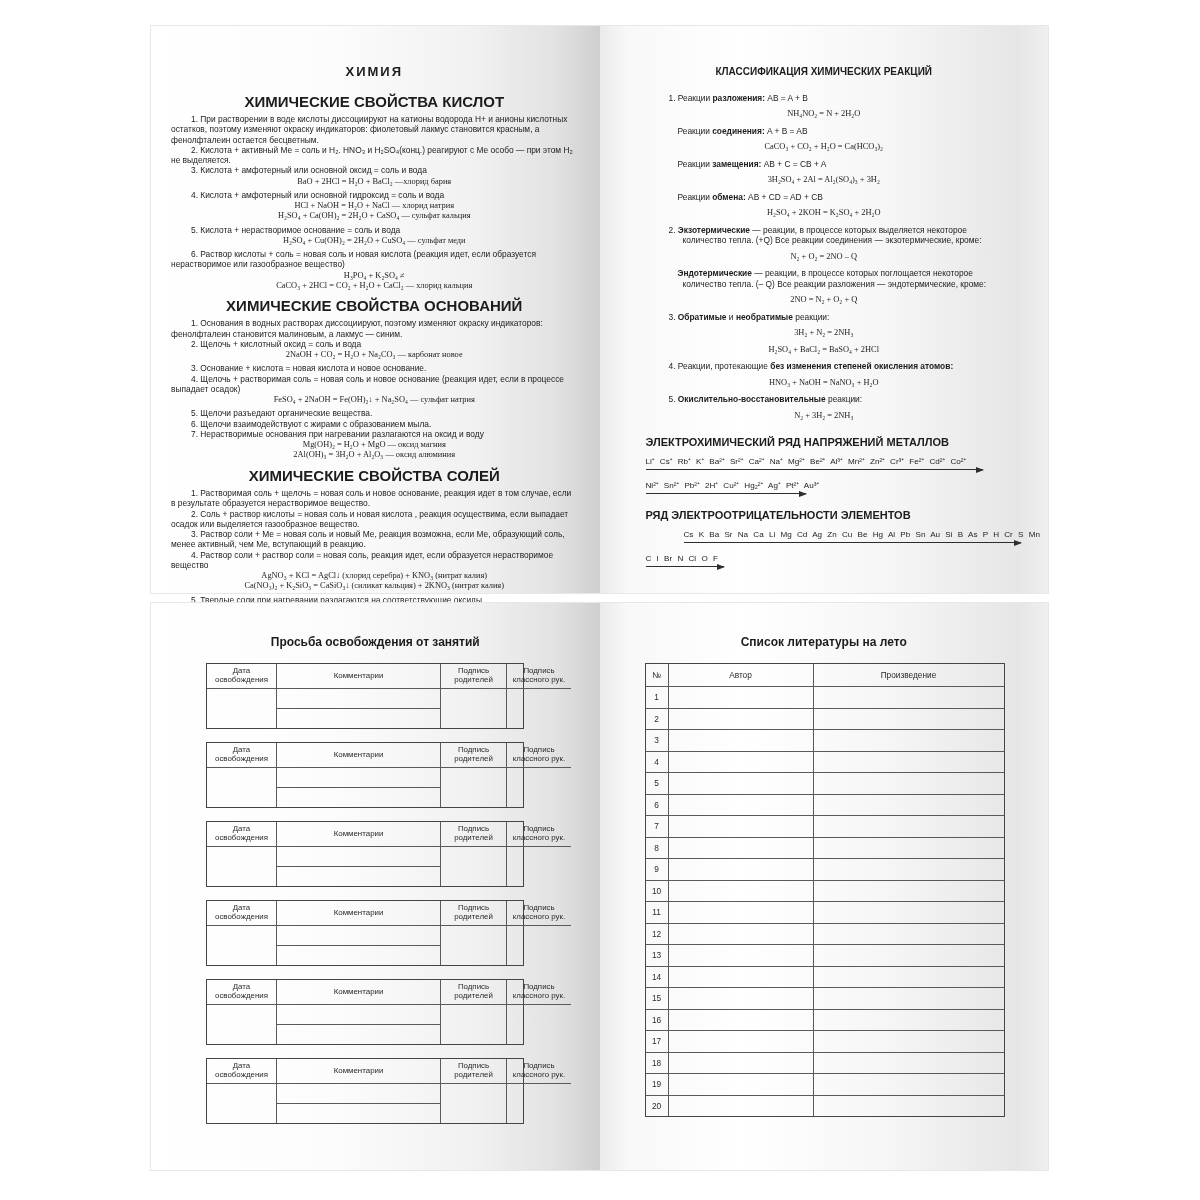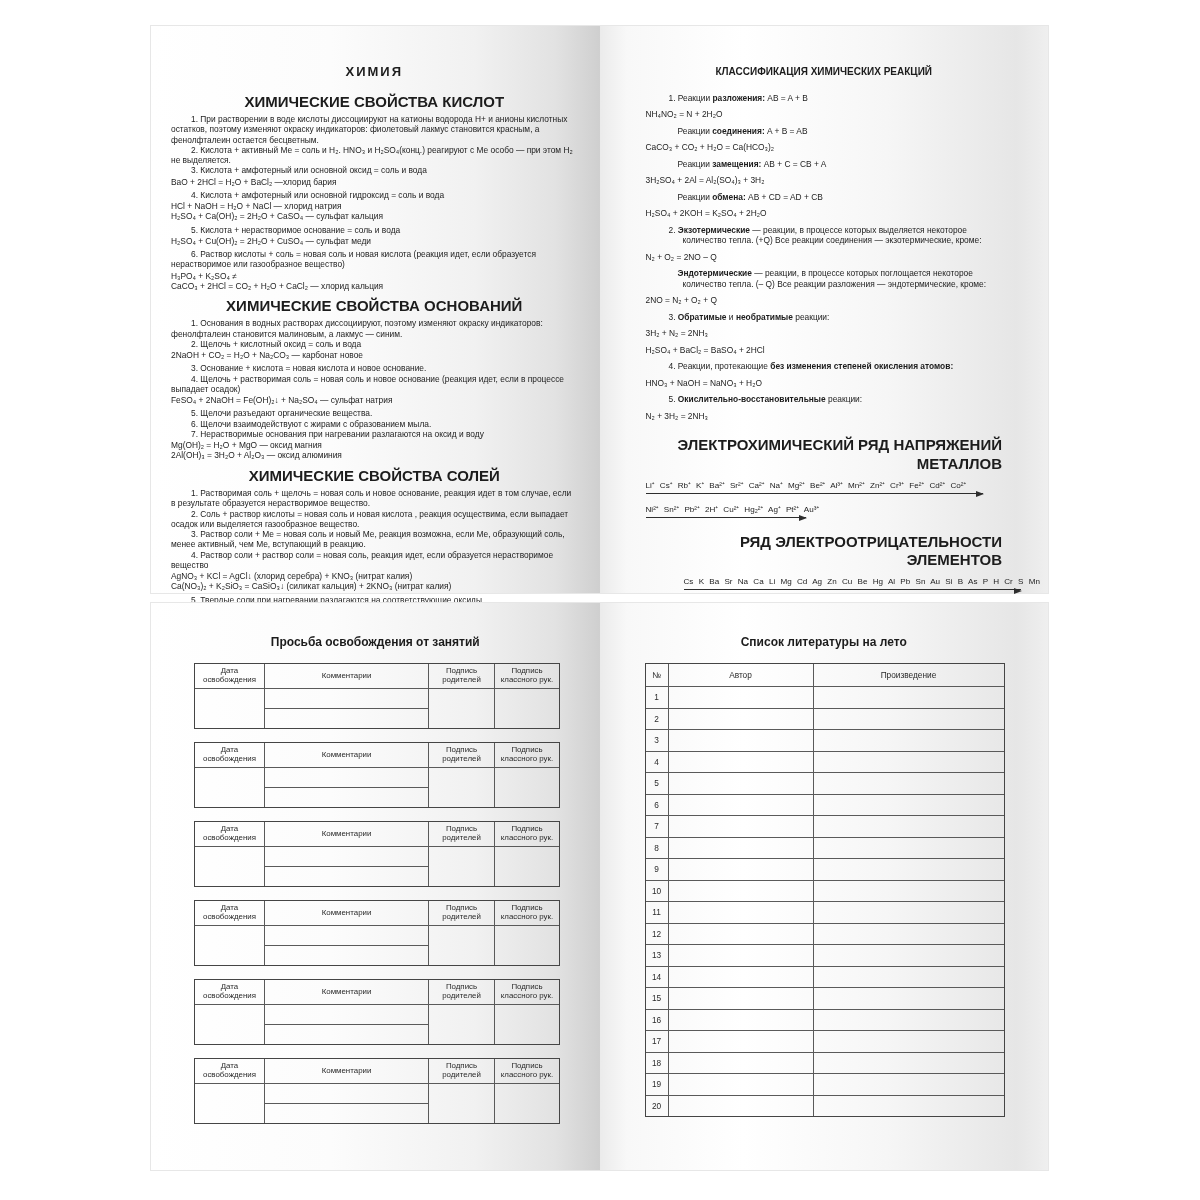--- a/index.html
+++ b/index.html
@@ -17,43 +17,43 @@
   .page{width:448.5px;height:100%;box-sizing:border-box;position:relative;}
   .page-l{background:linear-gradient(to right,#ffffff 0%,#fcfcfc 40%,#f1f1f1 72%,#e2e2e2 90%,#cfcfcf 100%);}
   .page-r{background:linear-gradient(to right,#ebebeb 0%,#f8f8f8 6%,#ffffff 32%,#f6f6f6 64%,#e6e6e6 93%,#efefef 100%);}
 
   
   .content-acids{padding:38px 22px 0 20px;font-size:8.4px;line-height:1.22;}
   .page-title{text-align:center;font-weight:bold;font-size:13px;letter-spacing:2px;margin-bottom:13px;}
   .content-acids .h2{ text-align:center;font-weight:bold;font-size:15px;margin:6px 0 3px;}
   .content-acids .para{text-indent:20px;}
   .content-acids .formula-group{margin:1px 0 3px;}
-  .formula{text-align:left;}
+  .formula{text-align:center;font-family:Liberation Serif, serif;}
 
   
   .content-react{padding:40px 46px 0 46px;font-size:8.4px;line-height:1.25;}
   .rtitle{text-align:center;font-weight:bold;font-size:10px;margin-bottom:14px;}
   .content-react .para{padding-left:37px;text-indent:-14px;margin:5.5px 0;}
   .content-react .para-sub{text-indent:-5px;}
   .content-react .formula-group{margin:6px 0;}
-  .content-react .h2-series{text-align:right;font-weight:bold;font-size:15px;margin:15px 0 7px;}
+  .content-react .h2-series{text-align:left;font-weight:bold;font-size:11px;margin:15px 0 7px;}
   .arrow-line{
     position:relative;border-bottom:1px solid #2e2e2e;
     font-size:8.1px;padding-bottom:2px;margin:7px 0 11px;
     white-space:nowrap;word-spacing:3px;
   }
   .arrow-line::after{
     content:'';position:absolute;right:-1px;bottom:-4.5px;width:0;height:0;
     border-left:8px solid #2e2e2e;border-top:3.5px solid transparent;border-bottom:3.5px solid transparent;
   }
 
   
   .content-ex{padding-top:32px;}
   .b-title{text-align:center;font-weight:bold;font-size:12px;margin-bottom:14px;}
-  .ex-wrap{margin-left:43px;width:366px;}
+  .ex-wrap{margin-left:55px;width:318px;}
   .ex-block{
     display:grid;grid-template-columns:69px 164px 66px 65px;grid-template-rows:25px 20px 19px;
     border:1px solid #454545;margin-bottom:13px;font-size:7.9px;color:#2a2a2a;
   }
   .ex-head{
     border-bottom:1px solid #5a5a5a;display:flex;align-items:center;justify-content:center;
     text-align:center;white-space:pre-line;line-height:1.12;
   }
   .bl{border-left:1px solid #5a5a5a;}
   .ex-date{grid-column:1;grid-row:2/4;}

